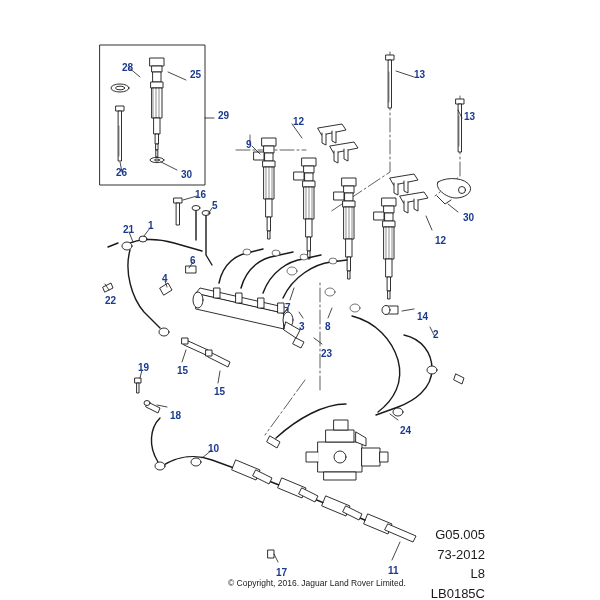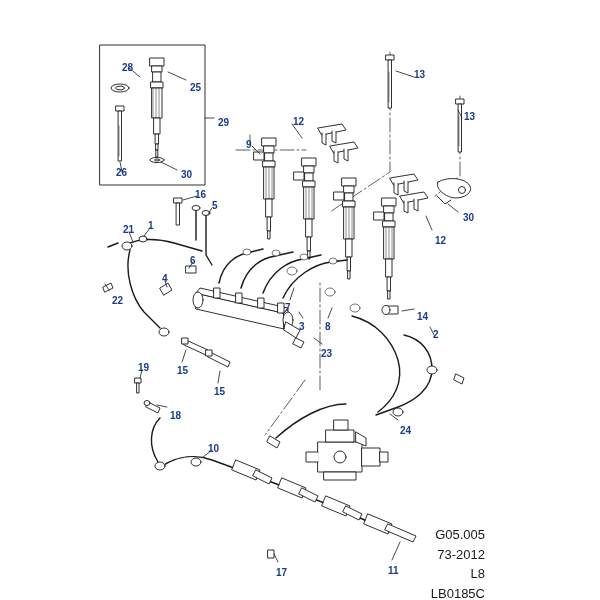--- a/index.html
+++ b/index.html
@@ -315,30 +315,31 @@
   <div class="callout" style="left:464px;top:112px">13</div>
   <div class="callout" style="left:417px;top:312px">14</div>
   <div class="callout" style="left:177px;top:366px">15</div>
   <div class="callout" style="left:214px;top:387px">15</div>
   <div class="callout" style="left:195px;top:190px">16</div>
   <div class="callout" style="left:276px;top:568px">17</div>
   <div class="callout" style="left:170px;top:411px">18</div>
   <div class="callout" style="left:138px;top:363px">19</div>
   <div class="callout" style="left:463px;top:213px">30</div>
   <div class="callout" style="left:123px;top:225px">21</div>
-  <div class="callout" style="left:112px;top:296px">22</div>
+  <div class="callout" style="left:105px;top:296px">22</div>
   <div class="callout" style="left:321px;top:349px">23</div>
   <div class="callout" style="left:400px;top:426px">24</div>
-  <div class="callout" style="left:190px;top:83px">25</div>
+  <div class="callout" style="left:190px;top:70px">25</div>
   <div class="callout" style="left:116px;top:168px">26</div>
   <div class="callout" style="left:181px;top:170px">30</div>
   <div class="callout" style="left:122px;top:63px">28</div>
-  <div class="callout" style="left:218px;top:118px">29</div>
+  <div class="callout" style="left:218px;top:111px">29</div>
 
   <div class="meta" style="left:395px;top:525px;width:90px;">
     <div>G05.005</div>
     <div>73-2012</div>
     <div>L8</div>
     <div>LB0185C</div>
   </div>
 
+  <div class="copyright" style="left:228px;top:578px">© Copyright, 2016. Jaguar Land Rover Limited.</div>
 
 </div>
 
 </body></html>

